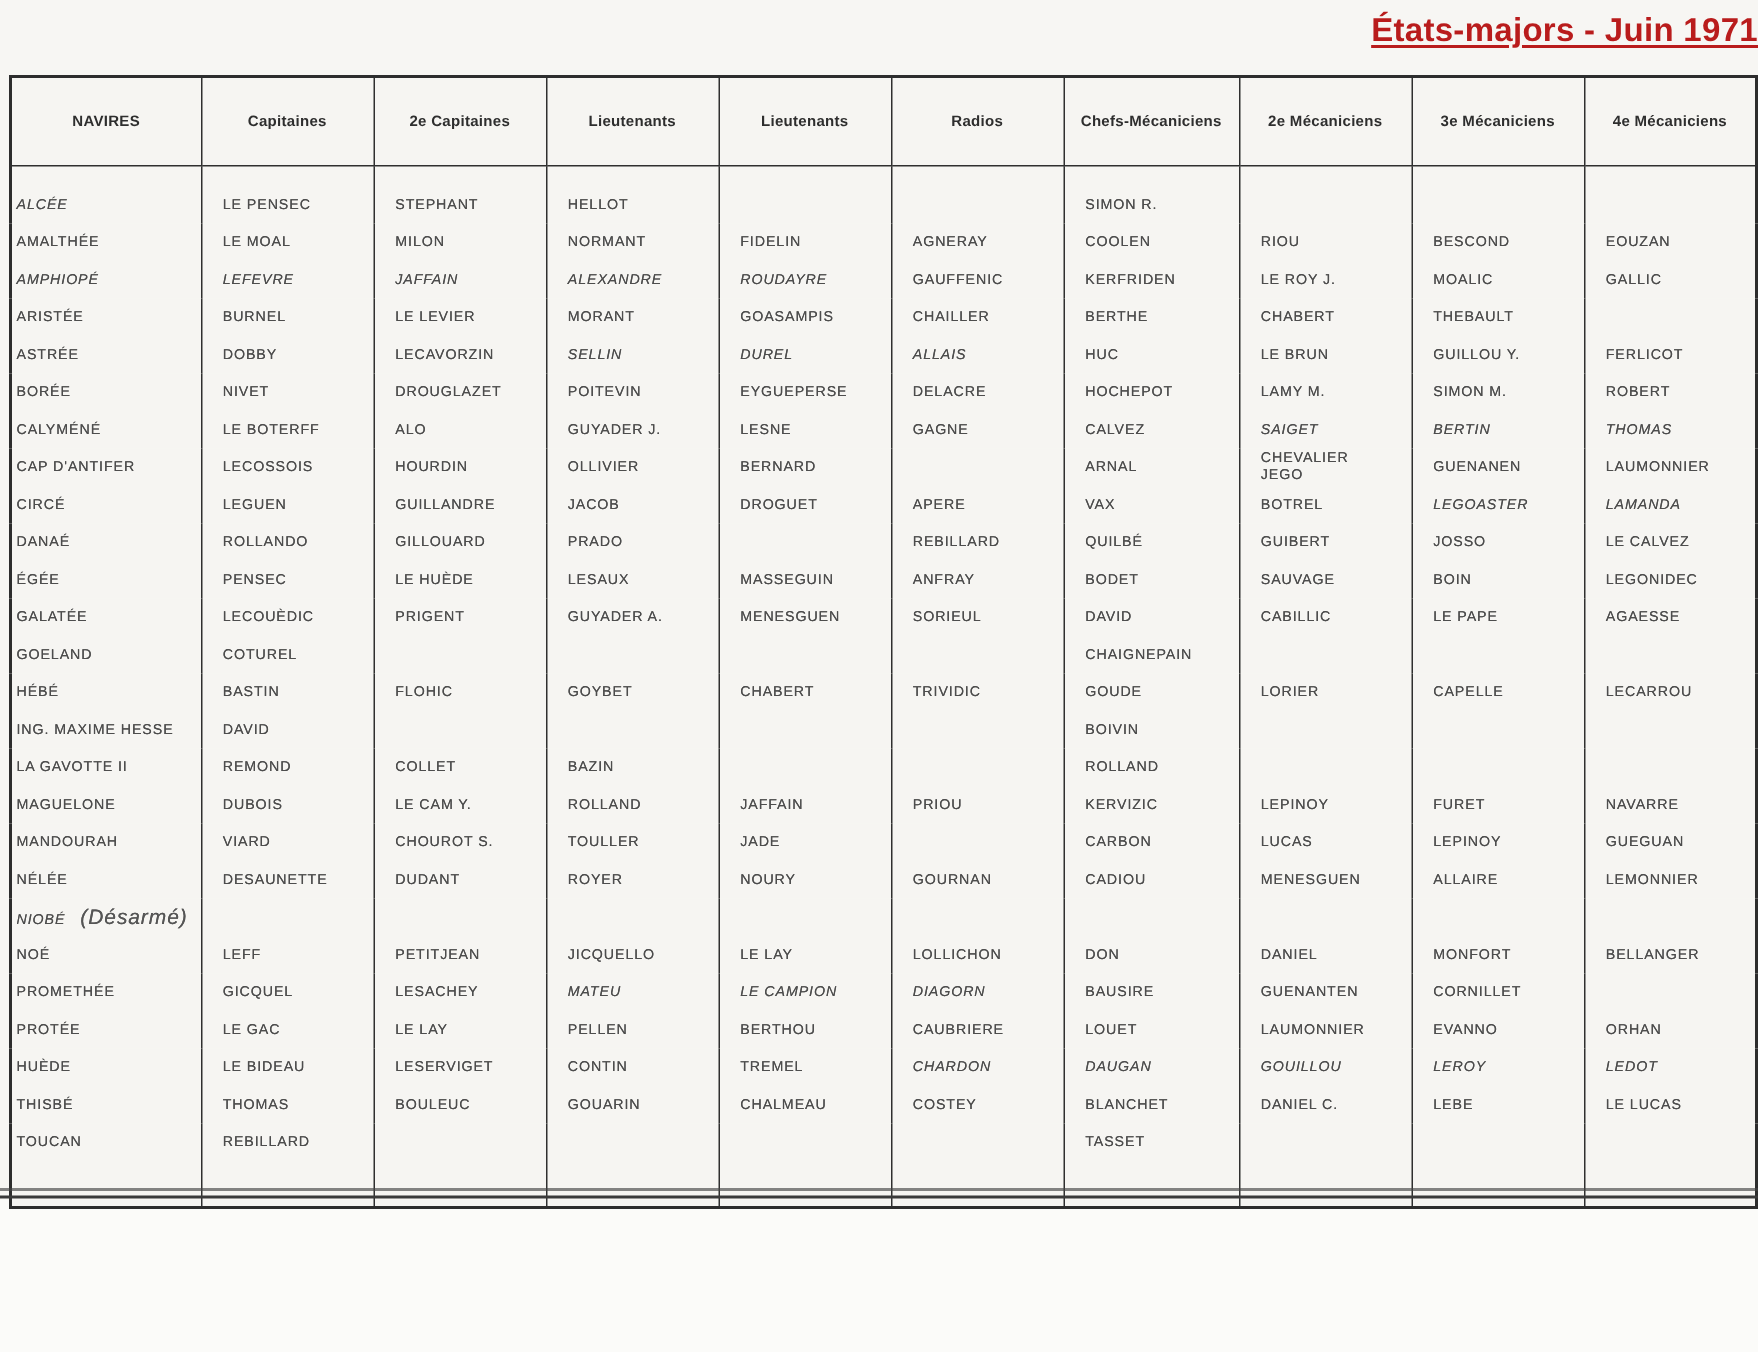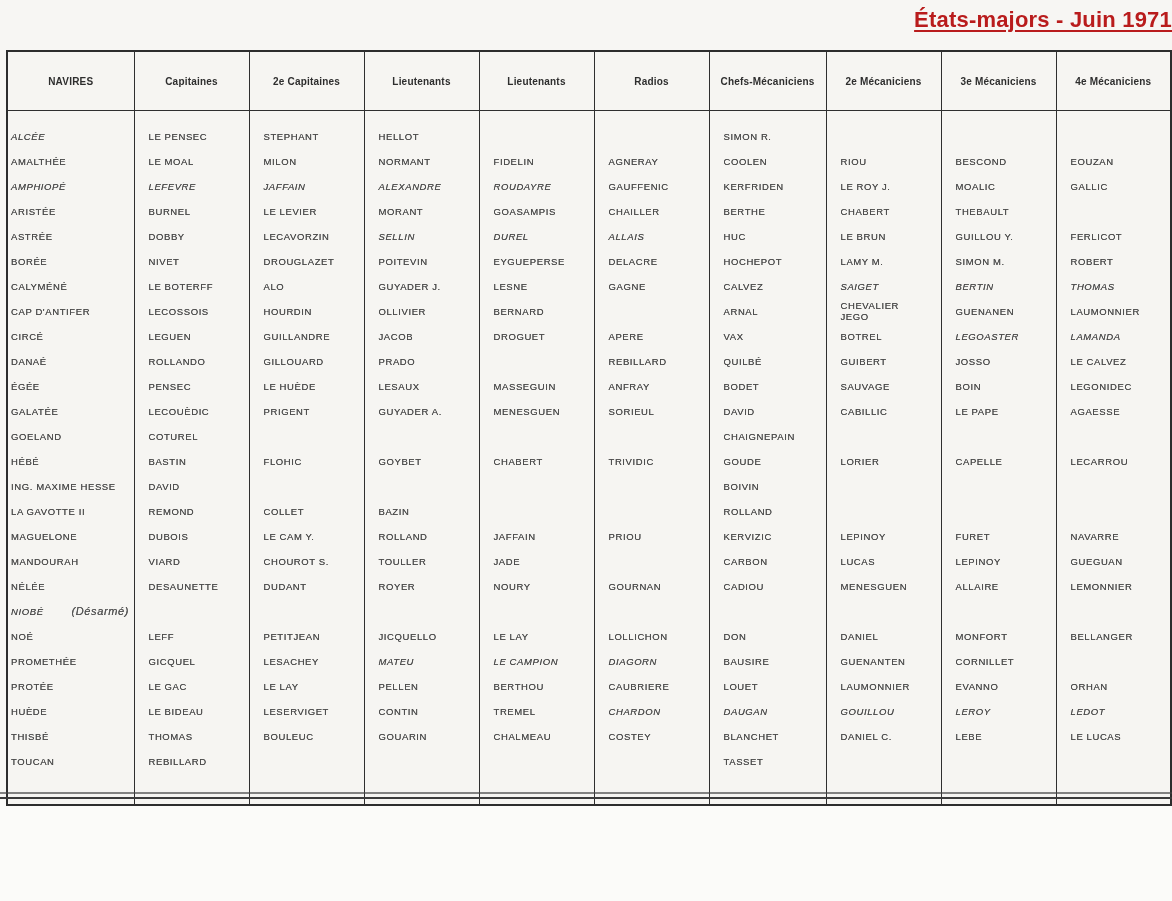--- a/index.html
+++ b/index.html
@@ -68,22 +68,22 @@
   table.crew tbody tr.spacer-top td{height:13px;}
   table.crew tbody tr.spacer-bottom td{height:30px;}
   .cell-text{
     white-space:pre-line;
     line-height:10.5px;
     display:inline-block;
   }
   .cell-text.it{font-style:italic;}
   .note{
     font-style:italic;
-    font-size:11px;
-    margin-left:28px;
+    font-size:14px;
+    margin-left:10px;
     color:#555;
     text-align:center;
   }
   .bottom-rule{
     position:absolute;
     top:797px;left:0;width:1172px;height:2px;
     background:#3a3a3a;
   }
   .bottom-rule-2{
     position:absolute;

